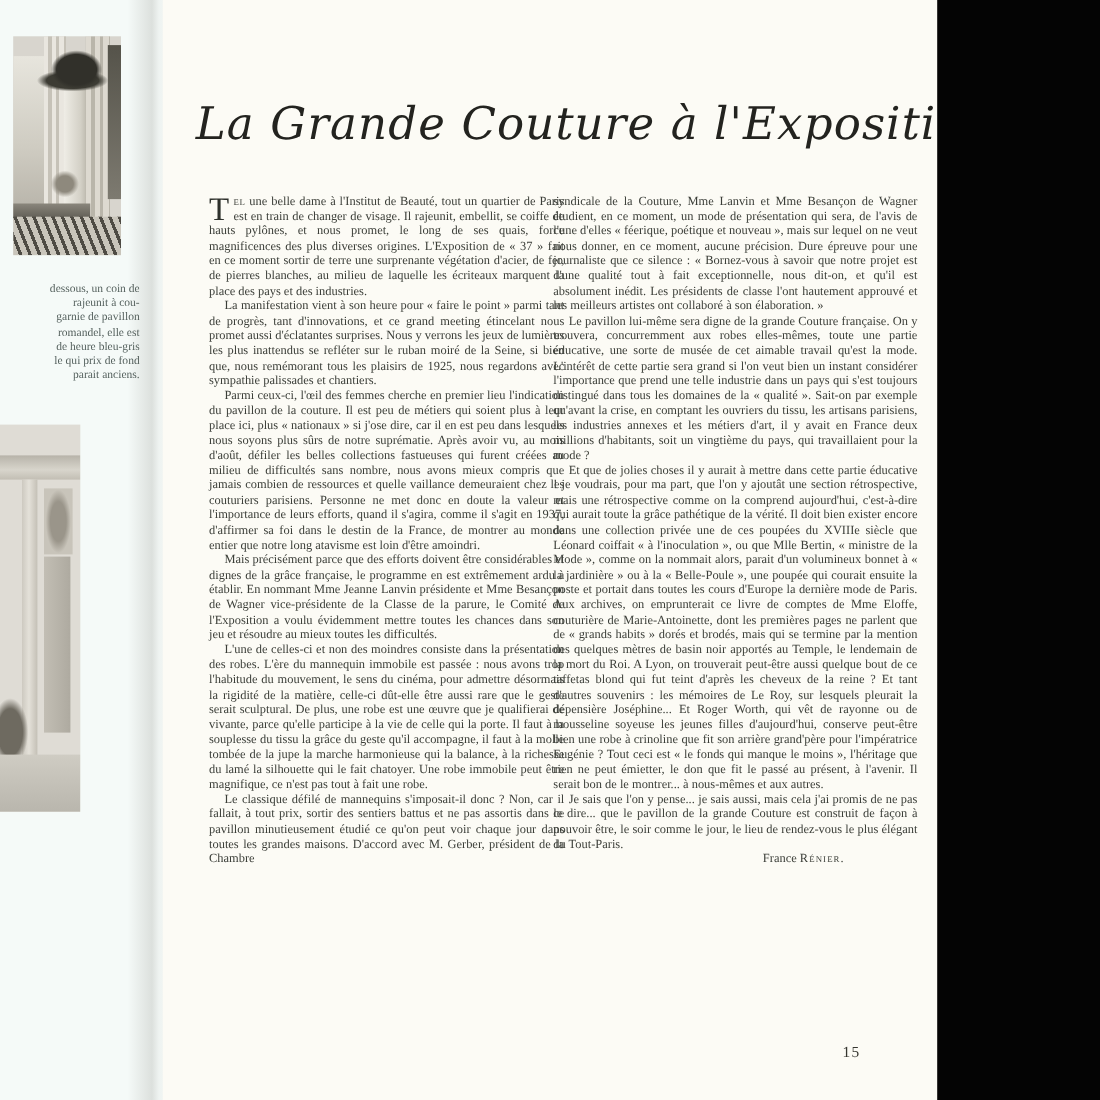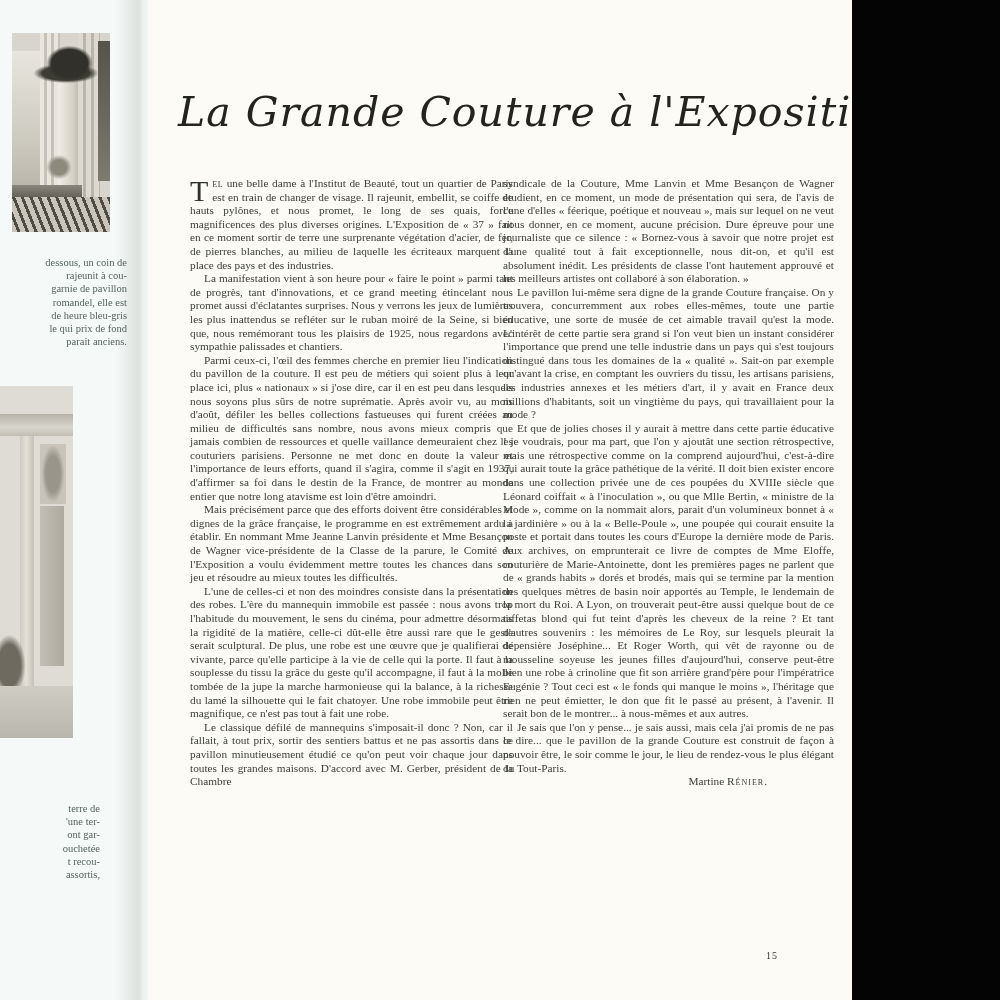--- a/index.html
+++ b/index.html
@@ -63,21 +63,21 @@
   .col{position:absolute;top:177px;font-size:11.3px;line-height:13.6px;
      text-align:justify;color:#3b3e38;}
   .col1{left:42px;width:323px;}
   .col2{left:355px;width:331px;}
   .col p{margin:0;text-indent:14px;}
   .col p.noindent{text-indent:0;}
   .dropcap{float:left;font-size:30px;line-height:25px;padding:1px 4px 0 0;color:#2e312c;}
   .sc{font-variant:small-caps;letter-spacing:0.5px;font-family:Liberation Serif, serif;}
   .signature{margin-top:10px;text-align:right;padding-right:66px;text-indent:0;color:#3b3e38;}
   .signature .sc{letter-spacing:1px;}
-  .page-number{position:absolute;left:618px;top:950px;width:30px;font-size:10px;
+  .page-number{position:absolute;left:618px;top:950px;width:30px;font-size:14px;
      color:#35352f;letter-spacing:1px;}
 
   
   .black-strip{position:absolute;left:852px;top:0;width:148px;height:1000px;background:#040404;}
 </style>
 </head>
 <body>
 
 <div id="canvas">
 
@@ -106,28 +106,20 @@
 
     <div class="photo photo-tall">
       <div class="ph-cornice"></div>
       <div class="ph-panel"></div>
       <div class="ph-relief"></div>
       <div class="ph-door"></div>
       <div class="ph-chair"></div>
       <div class="ph-floor"></div>
     </div>
 
-    <div class="caption caption-bottom">
-      <span>terre de</span>
-      <span>'une ter-</span>
-      <span>ont gar-</span>
-      <span>ouchetée</span>
-      <span>t recou-</span>
-      <span>assortis,</span>
-    </div>
   </div>
 
   <div class="gutter"></div>
 
   <div class="main-page">
     <div class="article-title">La Grande Couture à l'Exposition de 1937</div>
 
     <div class="col col1">
       <p class="noindent"><span class="dropcap">T</span><span class="sc">el</span> <span>une belle dame à l'Institut de Beauté, tout un quartier de Paris est en train de changer de visage. Il rajeunit, embellit, se coiffe de hauts pylônes, et nous promet, le long de ses quais, force magnificences des plus diverses origines. L'Exposition de « 37 » fait en ce moment sortir de terre une surprenante végétation d'acier, de fer, de pierres blanches, au milieu de laquelle les écriteaux marquent la place des pays et des industries.</span></p>
       <p>La manifestation vient à son heure pour « faire le point » parmi tant de progrès, tant d'innovations, et ce grand meeting étincelant nous promet aussi d'éclatantes surprises. Nous y verrons les jeux de lumières les plus inattendus se refléter sur le ruban moiré de la Seine, si bien que, nous remémorant tous les plaisirs de 1925, nous regardons avec sympathie palissades et chantiers.</p>
@@ -135,20 +127,20 @@
       <p>Mais précisément parce que des efforts doivent être considérables et dignes de la grâce française, le programme en est extrêmement ardu à établir. En nommant Mme Jeanne Lanvin présidente et Mme Besançon de Wagner vice-présidente de la Classe de la parure, le Comité de l'Exposition a voulu évidemment mettre toutes les chances dans son jeu et résoudre au mieux toutes les difficultés.</p>
       <p>L'une de celles-ci et non des moindres consiste dans la présentation des robes. L'ère du mannequin immobile est passée : nous avons trop l'habitude du mouvement, le sens du cinéma, pour admettre désormais la rigidité de la matière, celle-ci dût-elle être aussi rare que le geste serait sculptural. De plus, une robe est une œuvre que je qualifierai de vivante, parce qu'elle participe à la vie de celle qui la porte. Il faut à la souplesse du tissu la grâce du geste qu'il accompagne, il faut à la molle tombée de la jupe la marche harmonieuse qui la balance, à la richesse du lamé la silhouette qui le fait chatoyer. Une robe immobile peut être magnifique, ce n'est pas tout à fait une robe.</p>
       <p>Le classique défilé de mannequins s'imposait-il donc ? Non, car il fallait, à tout prix, sortir des sentiers battus et ne pas assortis dans ce pavillon minutieusement étudié ce qu'on peut voir chaque jour dans toutes les grandes maisons. D'accord avec M. Gerber, président de la Chambre</p>
     </div>
 
     <div class="col col2">
       <p class="noindent">syndicale de la Couture, Mme Lanvin et Mme Besançon de Wagner étudient, en ce moment, un mode de présentation qui sera, de l'avis de l'une d'elles « féerique, poétique et nouveau », mais sur lequel on ne veut nous donner, en ce moment, aucune précision. Dure épreuve pour une journaliste que ce silence : « Bornez-vous à savoir que notre projet est d'une qualité tout à fait exceptionnelle, nous dit-on, et qu'il est absolument inédit. Les présidents de classe l'ont hautement approuvé et les meilleurs artistes ont collaboré à son élaboration. »</p>
       <p>Le pavillon lui-même sera digne de la grande Couture française. On y trouvera, concurremment aux robes elles-mêmes, toute une partie éducative, une sorte de musée de cet aimable travail qu'est la mode. L'intérêt de cette partie sera grand si l'on veut bien un instant considérer l'importance que prend une telle industrie dans un pays qui s'est toujours distingué dans tous les domaines de la « qualité ». Sait-on par exemple qu'avant la crise, en comptant les ouvriers du tissu, les artisans parisiens, les industries annexes et les métiers d'art, il y avait en France deux millions d'habitants, soit un vingtième du pays, qui travaillaient pour la mode ?</p>
       <p>Et que de jolies choses il y aurait à mettre dans cette partie éducative ! je voudrais, pour ma part, que l'on y ajoutât une section rétrospective, mais une rétrospective comme on la comprend aujourd'hui, c'est-à-dire qui aurait toute la grâce pathétique de la vérité. Il doit bien exister encore dans une collection privée une de ces poupées du XVIIIe siècle que Léonard coiffait « à l'inoculation », ou que Mlle Bertin, « ministre de la Mode », comme on la nommait alors, parait d'un volumineux bonnet à « la jardinière » ou à la « Belle-Poule », une poupée qui courait ensuite la poste et portait dans toutes les cours d'Europe la dernière mode de Paris. Aux archives, on emprunterait ce livre de comptes de Mme Eloffe, couturière de Marie-Antoinette, dont les premières pages ne parlent que de « grands habits » dorés et brodés, mais qui se termine par la mention des quelques mètres de basin noir apportés au Temple, le lendemain de la mort du Roi. A Lyon, on trouverait peut-être aussi quelque bout de ce taffetas blond qui fut teint d'après les cheveux de la reine ? Et tant d'autres souvenirs : les mémoires de Le Roy, sur lesquels pleurait la dépensière Joséphine... Et Roger Worth, qui vêt de rayonne ou de mousseline soyeuse les jeunes filles d'aujourd'hui, conserve peut-être bien une robe à crinoline que fit son arrière grand'père pour l'impératrice Eugénie ? Tout ceci est « le fonds qui manque le moins », l'héritage que rien ne peut émietter, le don que fit le passé au présent, à l'avenir. Il serait bon de le montrer... à nous-mêmes et aux autres.</p>
       <p>Je sais que l'on y pense... je sais aussi, mais cela j'ai promis de ne pas le dire... que le pavillon de la grande Couture est construit de façon à pouvoir être, le soir comme le jour, le lieu de rendez-vous le plus élégant du Tout-Paris.</p>
-      <p class="signature"><span>Martine </span><span class="sc">Rénier.</span></p>
+      <p class="signature"><span>France </span><span class="sc">Rénier.</span></p>
     </div>
 
     <div class="page-number">15</div>
   </div>
 
   <div class="black-strip"></div>
 </div>
 
 </body></html>

